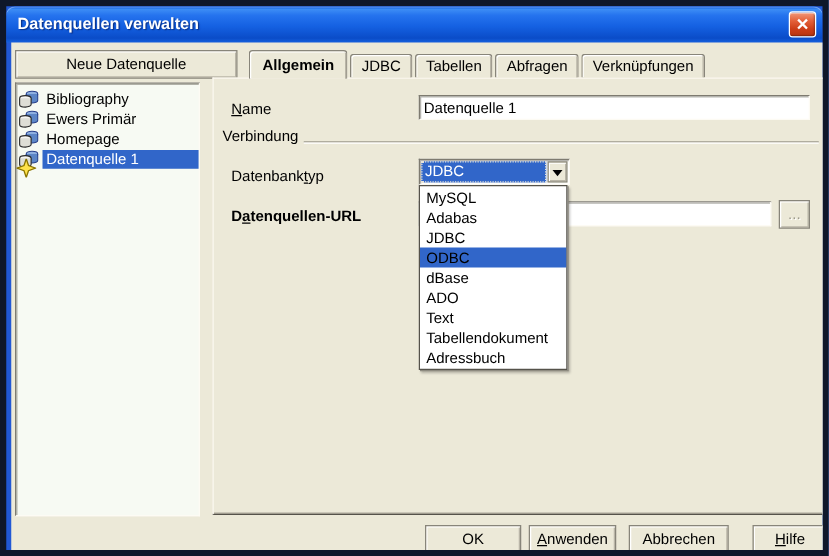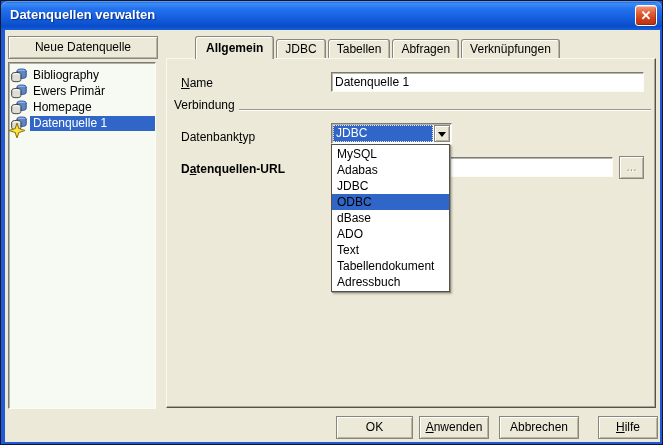--- a/index.html
+++ b/index.html
@@ -1,21 +1,21 @@
 <!DOCTYPE html>
 <html style="--selection: #3166C9; --dialog-bg: #ECE9D8; --list-bg: #F7FAF3; --frame: #2158D5; --titlebar-top: #3C8CF5; --titlebar-bottom: #0A4CC8; --close-red: #CC3D17;"><head>
 <meta charset="utf-8">
 <style>
   html,body{margin:0;padding:0;background:#777;}
   *{box-sizing:border-box;}
   .window{
     position:relative;width:663px;height:445px;
     font-family:"Liberation Sans",sans-serif;font-size:12px;color:#000;
     background:var(--frame,#2158D5);
-    border:1px solid #0f172a;
+    border:5px solid #0f172a;
     overflow:hidden;
   }
   
   .titlebar{
     position:absolute;left:0;top:0;width:100%;height:29px;
     border-radius:7px 7px 0 0;
     background:linear-gradient(180deg,#0855DD 0%,#3C8CF5 9%,#2573EE 25%,#1561E2 55%,#0A4CC8 88%,#1661DE 100%);
     box-shadow:inset 0 1px 0 rgba(255,255,255,.35);
   }
   .title-text{
@@ -43,21 +43,21 @@
     box-shadow:inset 1px 1px 0 #FFFFFF, inset -1px -1px 0 #B9B5A7;
     font-family:"Liberation Sans",sans-serif;font-size:12px;color:#000;
     text-align:center;cursor:default;
   }
   .sunken{
     border:1px solid;border-color:#7E7B70 #FDFBF4 #FDFBF4 #7E7B70;
     box-shadow:inset 1px 1px 0 rgba(90,88,78,.45);
     background:#fff;
   }
   
-  .new-ds-btn{position:absolute;left:3px;top:6px;width:150px;height:23px;line-height:21px;}
+  .new-ds-btn{position:absolute;left:3px;top:6px;width:178px;height:23px;line-height:21px;}
   .source-list{
     position:absolute;left:3px;top:32px;width:148px;height:347px;
     background:var(--list-bg,#F7FAF3);padding-top:4px;overflow:hidden;
   }
   .source-item{height:16px;display:flex;align-items:center;padding-left:2px;white-space:nowrap;}
   .ds-icon{width:17px;height:15px;position:relative;flex:none;margin-right:2px;}
   .ds-icon svg{display:block;width:16px;height:15px;}
   .new-star{position:absolute;left:-2px;bottom:-2px;width:10px;height:10px;}
   .item-label{padding:1px 3px;line-height:13px;}
   .source-item.selected .item-label{background:var(--selection,#3166C9);color:#fff;flex:1;}

